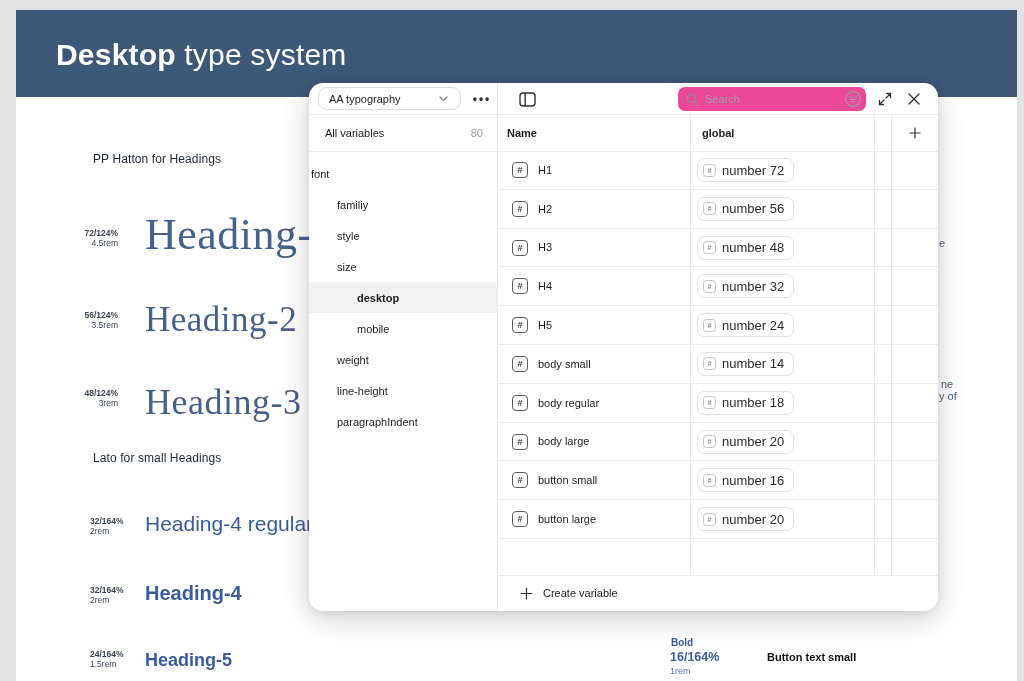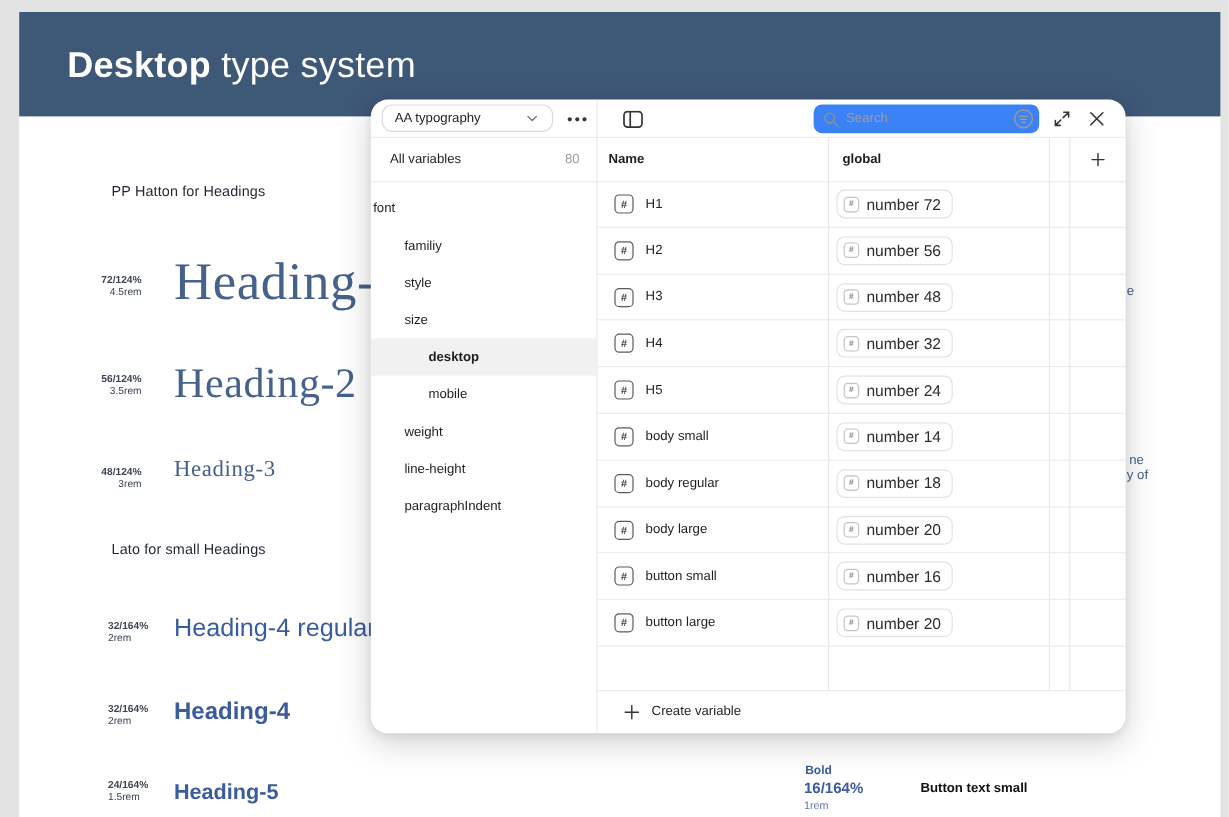--- a/index.html
+++ b/index.html
@@ -15,21 +15,21 @@
 
   
   .caption { position:absolute; font-size:12px; color:#1F2733; letter-spacing:.1px; }
   .spec { position:absolute; color:#3C4454; font-size:8.5px; line-height:10px; }
   .spec.right { width:50px; text-align:right; }
   .spec .pct { font-weight:600; }
   .serif-heading { position:absolute; font-family:"Liberation Serif", serif; font-weight:500; color:#45618C; letter-spacing:.5px; white-space:nowrap; }
   .sans-heading { position:absolute; color:#3A5C9E; white-space:nowrap; }
   .h1 { left:145px; top:209px; font-size:44px; }
   .h2 { left:145px; top:300px; font-size:35px; }
-  .h3 { left:145px; top:381px; font-size:19px; }
+  .h3 { left:145px; top:381px; font-size:36px; }
   .h4r { left:145px; top:512px; font-size:21px; font-weight:400; }
   .h4 { left:145px; top:582px; font-size:20px; font-weight:700; }
   .h5 { left:145px; top:650px; font-size:18px; font-weight:700; }
 
   .fragment { position:absolute; font-size:11px; color:#45618C; white-space:nowrap; }
   .footnote-bold { position:absolute; left:671px; top:637px; font-size:10px; font-weight:600; color:#3A5C9E; }
   .footnote-spec { position:absolute; left:670px; top:650px; font-size:12.5px; font-weight:700; color:#3A5C9E; }
   .footnote-rem  { position:absolute; left:670px; top:666px; font-size:9px; color:#5A76AE; }
   .footnote-label{ position:absolute; left:735px; top:651px; font-size:11px; font-weight:700; color:#101010;margin-left:32px; }
 
@@ -42,21 +42,21 @@
 
   .dropdown { position:absolute; left:9px; top:4px; width:143px; height:23px; border:1px solid #dcdcdc;
               border-radius:9px; display:flex; align-items:center; padding:0 12px 0 10px; cursor:default; }
   .dropdown .lbl { flex:1; font-size:11px; color:#1e1e1e; }
   .chev { color:#7a7a7a; font-size:9px; }
   .more-dots { position:absolute; left:160px; top:0; width:26px; height:31px; display:flex; align-items:center; justify-content:center;
                letter-spacing:2px; font-weight:700; color:#333; font-size:12px; }
 
   .icon-btn { position:absolute; display:flex; align-items:center; justify-content:center; }
 
-  .search { position:absolute; left:369px; top:4px; width:188px; height:24px; background:#3b82f6; border-radius:7px;
+  .search { position:absolute; left:369px; top:4px; width:188px; height:24px; background:#ec4899; border-radius:7px;
             display:flex; align-items:center; padding:0 4px 0 8px; }
   .search input { border:none; outline:none; background:transparent; flex:1; font-size:11px; color:#333;
                   font-family:"Liberation Sans", sans-serif; min-width:0; }
   .search input::placeholder { color:#9e9e9e; }
 
   .allvars { position:absolute; left:0; top:31px; width:188px; height:37px; display:flex; align-items:center; padding:0 14px 0 16px; }
   .allvars .lbl { flex:1; }
   .allvars .cnt { color:#9e9e9e; }
 
   .tree { position:absolute; left:0; top:75px; width:188px; }

